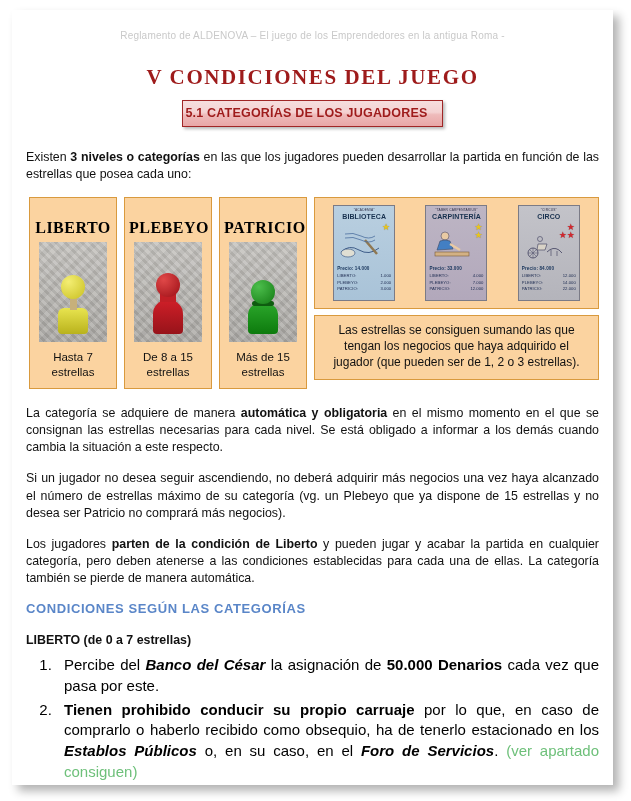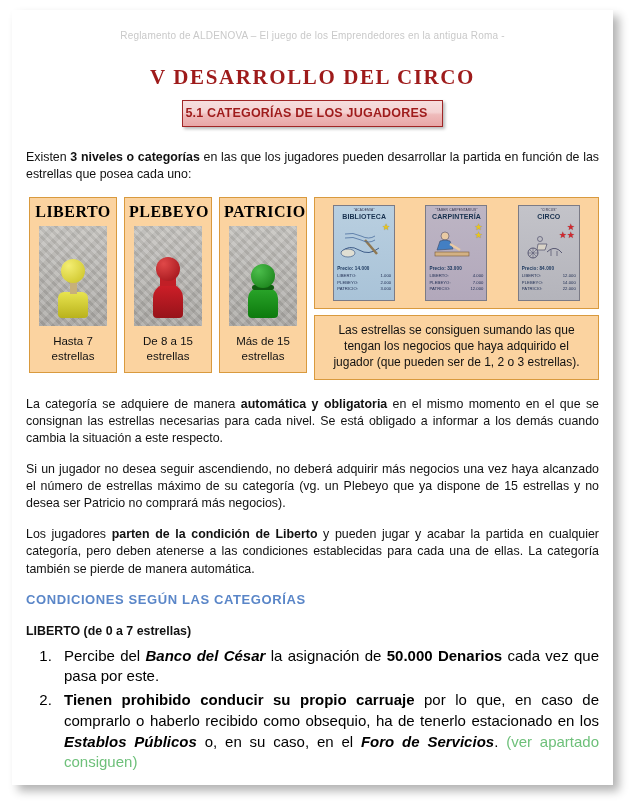--- a/index.html
+++ b/index.html
@@ -94,21 +94,21 @@
     display: flex;
     gap: 7px;
     margin: 4px 0 16px 3px;
     align-items: flex-start;
   }
   .cat-card {
     background: #fbd3a0;
     border: 1px solid #d99a3e;
     width: 88px;
     box-sizing: border-box;
-    padding: 5px 4px 8px 4px;
+    padding: 21px 4px 8px 4px;
     text-align: center;
   }
   .cat-name {
     font-family: "Liberation Serif", serif;
     font-weight: bold;
     font-size: 16px;
     letter-spacing: 0.5px;
     color: #000000;
     margin-bottom: 5px;
   }
@@ -278,21 +278,21 @@
   }
 </style>
 </head>
 <body>
 
 <div class="page">
   <div class="inner">
 
     <div class="doc-header">Reglamento de ALDENOVA – El juego de los Emprendedores en la antigua Roma -</div>
 
-    <div class="section-title">V  DESARROLLO  DEL  CIRCO</div>
+    <div class="section-title">V  CONDICIONES  DEL  JUEGO</div>
 
     <div class="subtitle-wrap">
       <span class="subtitle-btn">5.1 CATEGORÍAS DE LOS JUGADORES</span>
     </div>
 
     <p class="body intro">
       <span>Existen </span><span class="bold">3 niveles o categorías</span><span> en las que los jugadores pueden desarrollar la partida en función de las estrellas que posea cada uno:</span>
     </p>
 
     <div class="cards-row">

